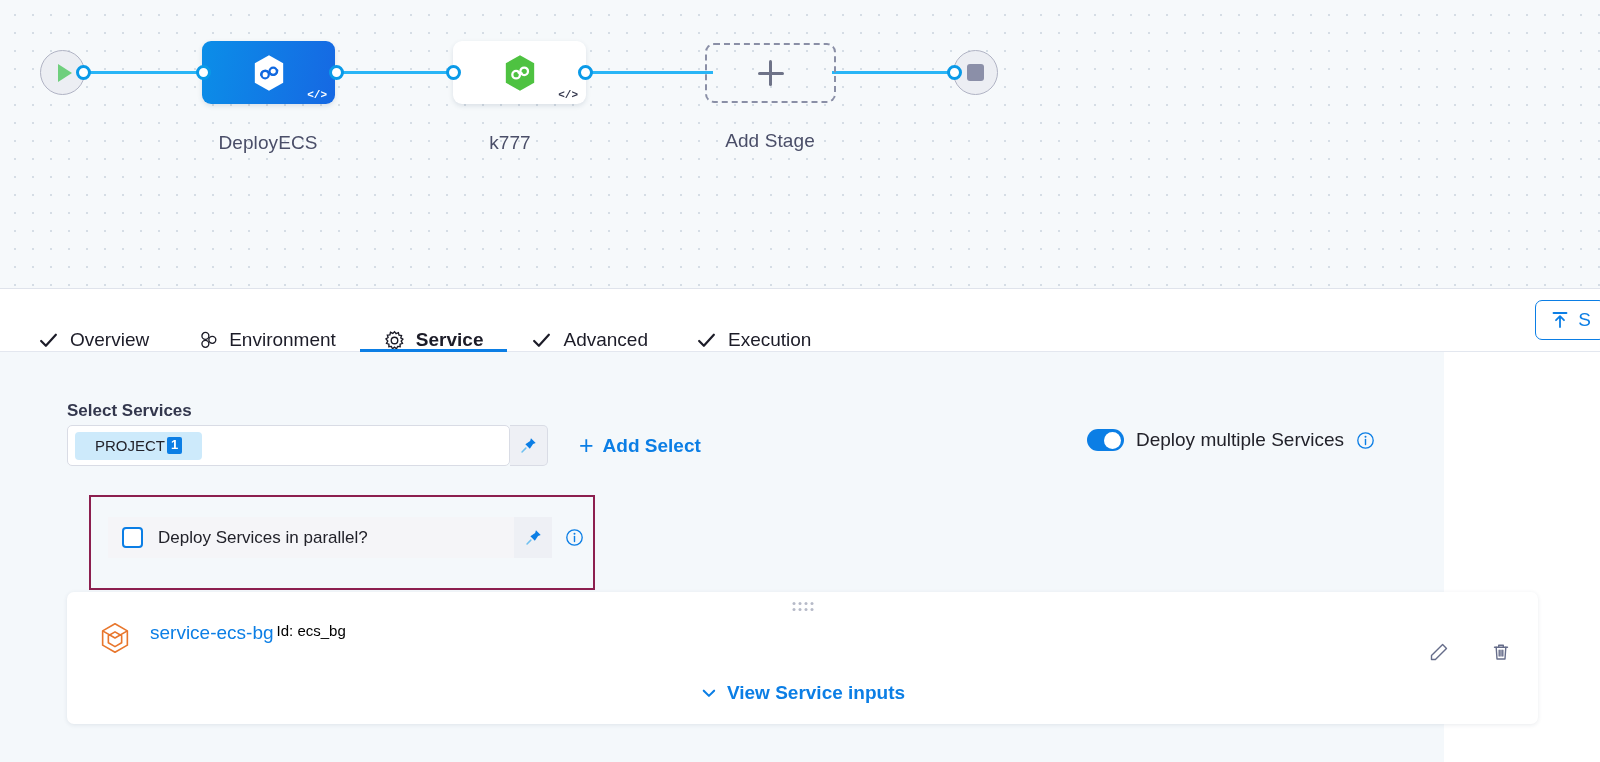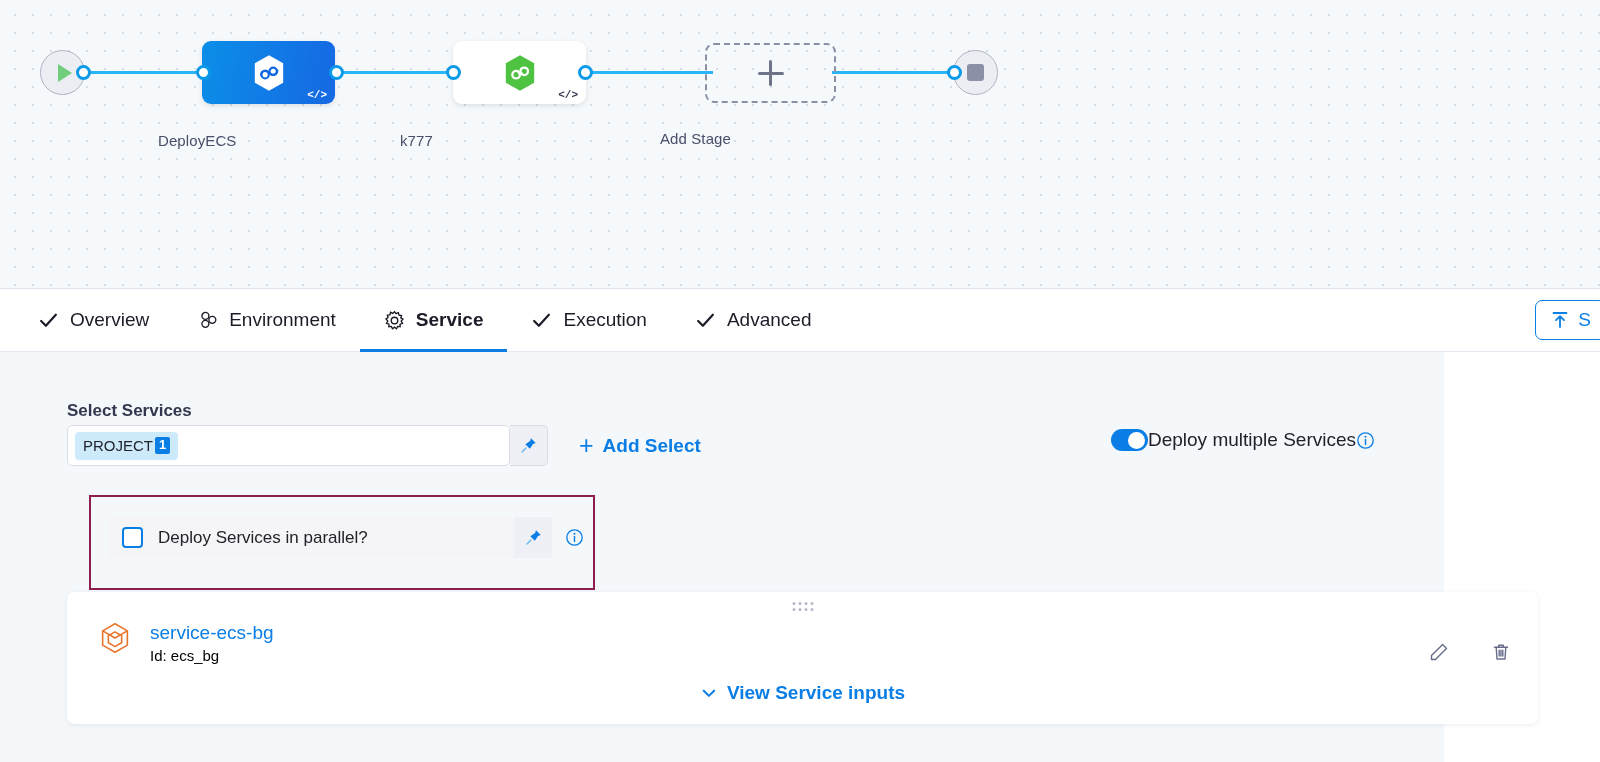--- a/index.html
+++ b/index.html
@@ -60,33 +60,33 @@
 
   .add-stage {
     position: absolute; top: 43px; width: 131px; height: 60px; border-radius: 9px;
     border: 2px dashed #8a8fa6; background: transparent; z-index: 3;
     display: flex; align-items: center; justify-content: center;
   }
   .plus-h { position: absolute; width: 26px; height: 3px; background: #6e7388; border-radius: 2px; }
   .plus-v { position: absolute; width: 3px; height: 26px; background: #6e7388; border-radius: 2px; }
 
   .stage-label {
-    position: absolute; top: 132px; width: 220px; 
-    font-size: 15px; color: #4a4e68; letter-spacing: .1px;
+    position: absolute; top: 132px; width: 220px; text-align: center;
+    font-size: 19px; color: #4a4e68; letter-spacing: .1px;
   }
   .stage-label.add { top: 130px; }
 
   
   .tabbar {
     position: absolute; left: 0; top: 289px; width: 1600px; height: 63px;
     background: #ffffff; border-bottom: 1px solid #e3e7ef;
     display: flex; align-items: stretch;
   }
   .tab {
-    display: flex; align-items: center; gap: 11px; padding: 0 24px; cursor: pointer;
+    display: flex; align-items: flex-end; gap: 11px; padding: 0 24px; cursor: pointer;
     font-size: 19px; color: #1c1c28; position: relative;
   }
   .tab:first-child { margin-left: 14px; }
   .tab.active { font-weight: bold; }
   .tab.active::after {
     content: ""; position: absolute; left: 0; right: 0; bottom: -1px;
     height: 3px; background: #0b7ee5;
   }
   .tab svg { display: block; }
   .tabbar-right { margin-left: auto; display: flex; align-items: center; padding-right: 0; }
@@ -106,40 +106,40 @@
     position: absolute; left: 67px; top: 49px; font-size: 17px;
     font-weight: bold; color: #33374d;
   }
 
   .services-row { position: absolute; left: 67px; top: 73px; display: flex; align-items: center; }
   .multi-input {
     width: 443px; height: 41px; background: #ffffff; border: 1px solid #d9dce5;
     border-radius: 5px; display: flex; align-items: center; padding: 0 7px;
   }
   .chip {
-    display: flex; align-items: center; gap: 2px; height: 28px; padding: 0 8px;
+    display: flex; align-items: center; gap: 2px; height: 28px; padding: 0 20px;
     background: #cdeafb; border-radius: 4px; font-size: 15px; color: #22222a;
   }
   .chip-count {
     background: #0b7ee5; color: #fff; font-size: 13px; font-weight: bold;
     border-radius: 2px; padding: 1px 4px; line-height: 1.15;
   }
   .pin-btn {
     width: 38px; height: 41px; background: #eef0f5; border: 1px solid #d9dce5;
     border-left: none; border-radius: 0 5px 5px 0;
     display: flex; align-items: center; justify-content: center;
   }
   .add-service {
     display: flex; align-items: center; gap: 9px; margin-left: 31px;
     color: #0b7ee5; font-size: 19px; font-weight: bold;
   }
   .add-service .ap { font-size: 25px; font-weight: 400; line-height: 1; }
 
   .toggle-row {
-    position: absolute; right: 69px; top: 77px; display: flex; align-items: center; gap: 0;
+    position: absolute; right: 69px; top: 77px; display: flex; align-items: center; gap: 12px;
   }
   .toggle {
     width: 37px; height: 22px; border-radius: 11px; background: #0b7ee5; position: relative;
   }
   .toggle .knob {
     position: absolute; width: 17px; height: 17px; border-radius: 50%;
     background: #fff; top: 2.5px; right: 2.5px;
   }
   .toggle-label { font-size: 19px; color: #22222a; }
 
@@ -168,21 +168,21 @@
     background: #ffffff; border-radius: 7px; box-shadow: 0 1px 4px rgba(40,60,90,.10);
   }
   .drag-dots {
     position: absolute; left: 50%; transform: translateX(-50%); top: 10px;
     display: grid; grid-template-columns: repeat(4, 3px); grid-template-rows: repeat(2, 3px);
     gap: 3px;
   }
   .drag-dots i { width: 3px; height: 3px; background: #b6bac8; border-radius: 50%; display: block; }
 
   .svc-main { position: absolute; left: 29px; top: 28px; display: flex; align-items: flex-start; gap: 16px; }
-  .svc-text { display: flex; flex-direction: column; gap: 3px; padding-top: 2px; }
+  .svc-text { display: flex; flex-direction: row; gap: 3px; padding-top: 2px; }
   .svc-name { font-size: 19px; color: #0b7ee5; }
   .svc-id { font-size: 15px; color: #000000; }
 
   .svc-actions { position: absolute; right: 26px; top: 49px; display: flex; align-items: center; gap: 40px; }
 
   .view-inputs {
     position: absolute; left: 50%; transform: translateX(-50%); top: 90px;
     display: flex; align-items: center; gap: 10px;
     color: #0b7ee5; font-size: 19px; font-weight: bold;
   }
@@ -273,28 +273,28 @@
           <path d="M10 1.6 l1.5 1.9 2.2-1 .6 2.4 2.4.3-.7 2.3 2 1.3-1.6 1.8 1.2 2.1-2.3.8.1 2.4-2.4-.3-1.1 2.2-1.9-1.5-1.9 1.5-1.1-2.2-2.4.3.1-2.4-2.3-.8 1.2-2.1L1.9 8.5l2-1.3-.7-2.3 2.4-.3.6-2.4 2.2 1z"></path>
         </g>
       </svg>
       <span>Service</span>
     </div>
 
     <div class="tab">
       <svg width="21" height="21" viewBox="0 0 20 20">
         <path d="M3 10.5 L7.5 15 L17 4.5" fill="none" stroke="#1c1c28" stroke-width="2.1" stroke-linecap="round" stroke-linejoin="round"></path>
       </svg>
-      <span>Execution</span>
+      <span>Advanced</span>
     </div>
 
     <div class="tab">
       <svg width="21" height="21" viewBox="0 0 20 20">
         <path d="M3 10.5 L7.5 15 L17 4.5" fill="none" stroke="#1c1c28" stroke-width="2.1" stroke-linecap="round" stroke-linejoin="round"></path>
       </svg>
-      <span>Advanced</span>
+      <span>Execution</span>
     </div>
 
     <div class="tabbar-right">
       <div class="save-btn">
         <svg width="20" height="20" viewBox="0 0 20 20">
           <path d="M3.5 3 H16.5" stroke="#0b7ee5" stroke-width="1.8" stroke-linecap="round" fill="none"></path>
           <path d="M10 17 V6.4 M6 10.2 L10 6.2 L14 10.2" stroke="#0b7ee5" stroke-width="1.8" stroke-linecap="round" stroke-linejoin="round" fill="none"></path>
         </svg>
         <span>S</span>
       </div>

